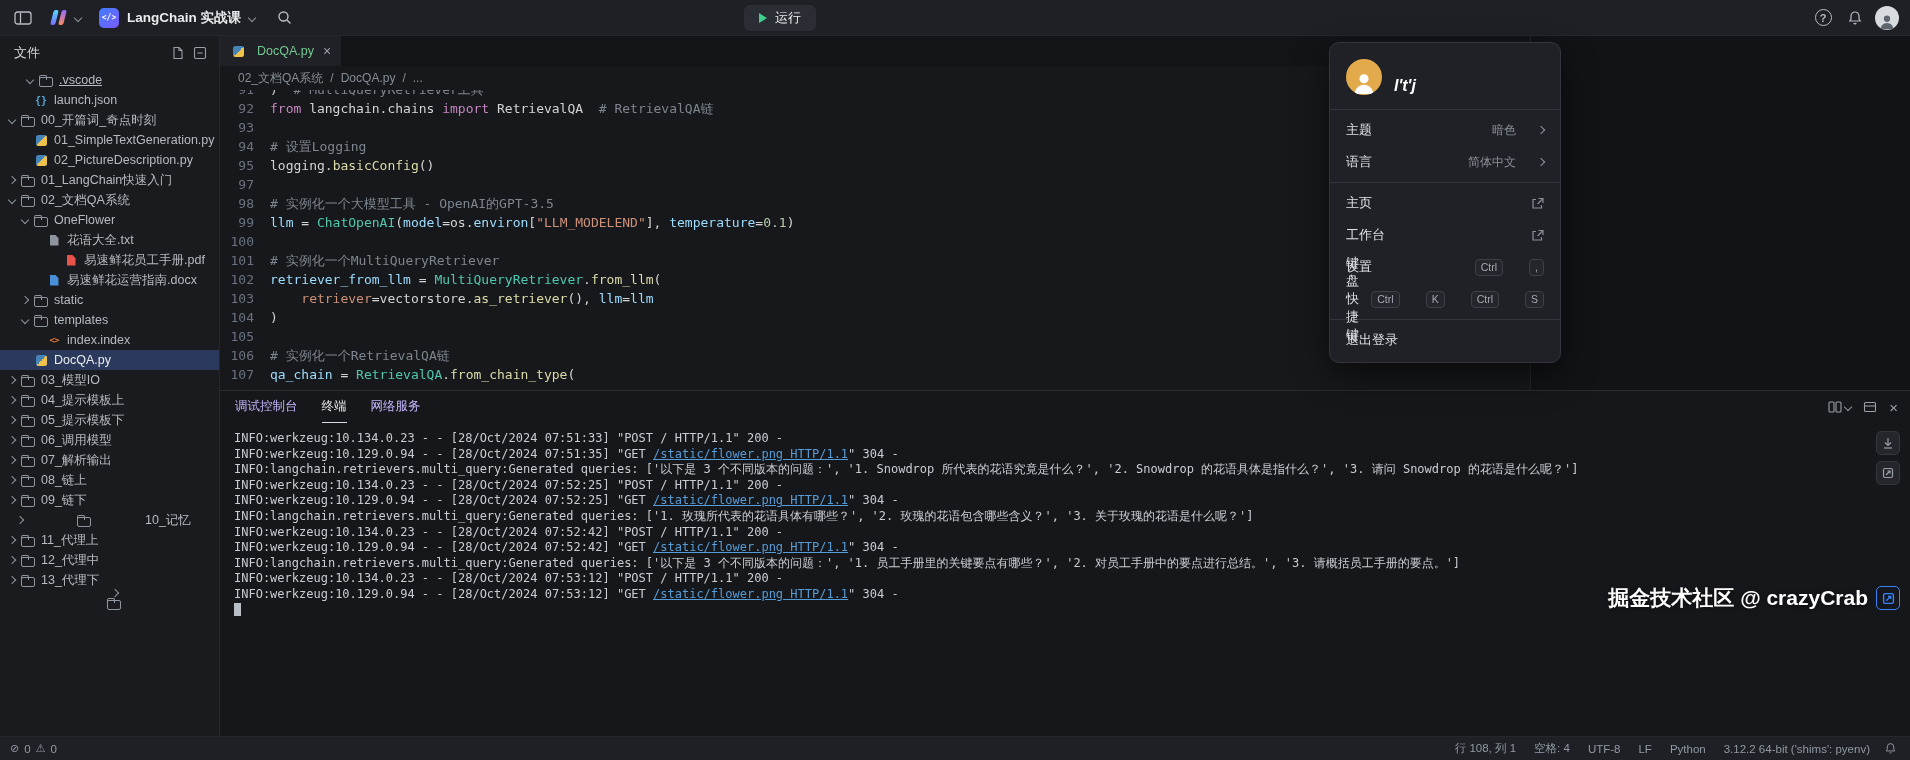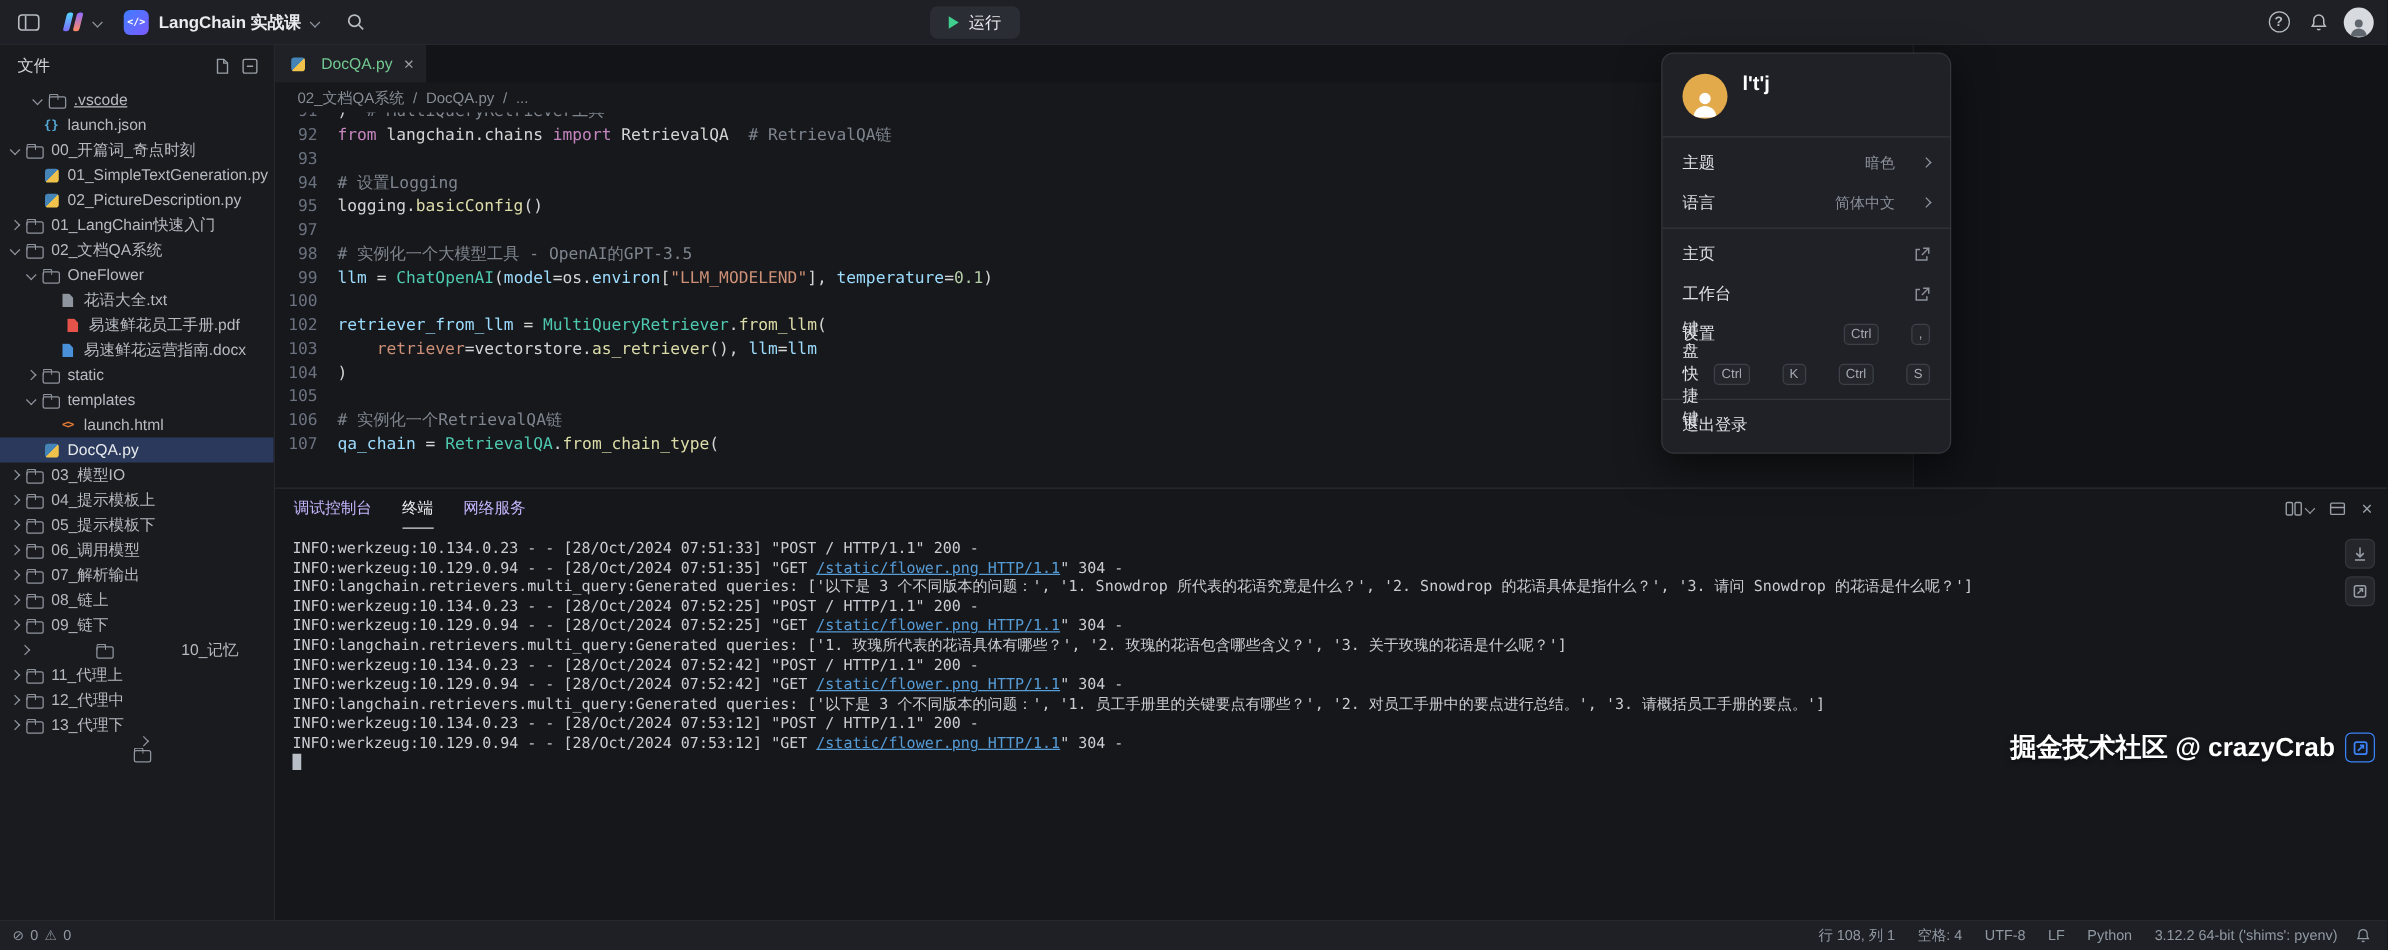--- a/index.html
+++ b/index.html
@@ -86,21 +86,21 @@
 
 
 .statusbar{position:absolute;left:0;right:0;bottom:0;height:24px;background:#1e2025;border-top:1px solid #26272c;display:flex;align-items:center;padding:0 10px;font-size:11.5px;color:#9199a3;z-index:40;}
 .sb-left{display:flex;align-items:center;gap:5px;}
 .sb-ico{font-size:11px;}
 .sb-right{margin-left:auto;display:flex;align-items:center;gap:18px;}
 .sb-item{cursor:pointer;white-space:nowrap;}
 
 
 .user-menu{position:absolute;top:42px;right:349px;width:232px;background:#1f2127;border:1px solid #34363d;border-radius:10px;box-shadow:0 12px 32px rgba(0,0,0,.55);z-index:60;padding:4px 0 6px;}
-.um-header{display:flex;align-items:flex-start;gap:12px;padding:12px 16px 10px;}
+.um-header{display:flex;align-items:flex-end;gap:12px;padding:12px 16px 10px;font-style:italic;}
 .um-avatar{width:36px;height:36px;border-radius:50%;background:#e2aa4b;display:flex;align-items:flex-end;justify-content:center;overflow:hidden;}
 .um-name{font-size:16px;font-weight:700;color:#fff;}
 .um-sep{height:1px;background:#33353c;margin:4px 0;}
 .um-row{height:32px;display:flex;align-items:center;justify-content:space-between;padding:0 16px;font-size:13px;color:#dfe1e5;cursor:pointer;}
 .um-right{display:flex;align-items:center;gap:22px;color:#8a8f98;font-size:12px;}
 .kbd{border:1px solid #3d4048;border-radius:4px;padding:0 5px;height:17px;display:inline-flex;align-items:center;font-size:10.5px;color:#a5aab2;background:#24262c;margin-left:4px;font-family:"Liberation Sans",sans-serif;}
 </style>
 </head>
 <body>
 
@@ -219,21 +219,21 @@
           <i class="chev"></i>
         </span>
         <span class="ficon folder"></span>
         <span class="tlabel">OneFlower</span>
       </div>
       <div class="tree-row" style="padding-left: 32px;">
         <span class="tw"></span>
         <span class="ficon i-txt"></span>
         <span class="tlabel">花语大全.txt</span>
       </div>
-      <div class="tree-row" style="padding-left: 36px; align-items: center;">
+      <div class="tree-row" style="padding-left: 49px; align-items: center;">
         <span class="tw"></span>
         <span class="ficon i-pdf"></span>
         <span class="tlabel">易速鲜花员工手册.pdf</span>
       </div>
       <div class="tree-row" style="padding-left: 32px;">
         <span class="tw"></span>
         <span class="ficon i-docx"></span>
         <span class="tlabel">易速鲜花运营指南.docx</span>
       </div>
       <div class="tree-row" style="padding-left: 19px;">
@@ -246,21 +246,21 @@
       <div class="tree-row" style="padding-left: 19px;">
         <span class="tw">
           <i class="chev"></i>
         </span>
         <span class="ficon folder"></span>
         <span class="tlabel">templates</span>
       </div>
       <div class="tree-row" style="padding-left: 32px;">
         <span class="tw"></span>
         <span class="ficon i-html"></span>
-        <span class="tlabel">launch.html</span>
+        <span class="tlabel">index.index</span>
       </div>
       <div class="tree-row selected" style="padding-left: 19px;">
         <span class="tw"></span>
         <span class="ficon i-python"></span>
         <span class="tlabel">DocQA.py</span>
       </div>
       <div class="tree-row" style="padding-left: 6px;">
         <span class="tw">
           <i class="chev right"></i>
         </span>
@@ -368,20 +368,21 @@
         <div id="code-lines">
             <div class="code-line"><span class="ln">91</span><span><span class="tk-p">)  </span><span class="tk-c"># MultiQueryRetriever工具</span></span></div>
             <div class="code-line"><span class="ln">92</span><span><span class="tk-k">from</span><span class="tk-p"> langchain.chains </span><span class="tk-k">import</span><span class="tk-p"> RetrievalQA  </span><span class="tk-c"># RetrievalQA链</span></span></div>
             <div class="code-line"><span class="ln">93</span><span></span></div>
             <div class="code-line"><span class="ln">94</span><span><span class="tk-c"># 设置Logging</span></span></div>
             <div class="code-line"><span class="ln">95</span><span><span class="tk-p">logging.</span><span class="tk-f">basicConfig</span><span class="tk-p">()</span></span></div>
             <div class="code-line"><span class="ln">97</span><span></span></div>
             <div class="code-line"><span class="ln">98</span><span><span class="tk-c"># 实例化一个大模型工具 - OpenAI的GPT-3.5</span></span></div>
             <div class="code-line"><span class="ln">99</span><span><span class="tk-v">llm</span><span class="tk-p"> = </span><span class="tk-cl">ChatOpenAI</span><span class="tk-p">(</span><span class="tk-v">model</span><span class="tk-p">=os.</span><span class="tk-v">environ</span><span class="tk-p">[</span><span class="tk-s">"LLM_MODELEND"</span><span class="tk-p">], </span><span class="tk-v">temperature</span><span class="tk-p">=</span><span class="tk-n">0.1</span><span class="tk-p">)</span></span></div>
             <div class="code-line"><span class="ln">100</span><span></span></div>
+            <div class="code-line"><span class="ln">101</span><span><span class="tk-c"># 实例化一个MultiQueryRetriever</span></span></div>
             <div class="code-line"><span class="ln">102</span><span><span class="tk-v">retriever_from_llm</span><span class="tk-p"> = </span><span class="tk-cl">MultiQueryRetriever</span><span class="tk-p">.</span><span class="tk-f">from_llm</span><span class="tk-p">(</span></span></div>
             <div class="code-line"><span class="ln">103</span><span><span class="tk-p">    </span><span class="tk-s">retriever</span><span class="tk-p">=vectorstore.</span><span class="tk-f">as_retriever</span><span class="tk-p">(), </span><span class="tk-v">llm</span><span class="tk-p">=</span><span class="tk-v">llm</span></span></div>
             <div class="code-line"><span class="ln">104</span><span><span class="tk-p">)</span></span></div>
             <div class="code-line"><span class="ln">105</span><span></span></div>
             <div class="code-line"><span class="ln">106</span><span><span class="tk-c"># 实例化一个RetrievalQA链</span></span></div>
             <div class="code-line"><span class="ln">107</span><span><span class="tk-v">qa_chain</span><span class="tk-p"> = </span><span class="tk-cl">RetrievalQA</span><span class="tk-p">.</span><span class="tk-f">from_chain_type</span><span class="tk-p">(</span></span></div>
           </div>
         <div class="ed-scrollbar">
             <div class="thumb"></div>
           </div>

